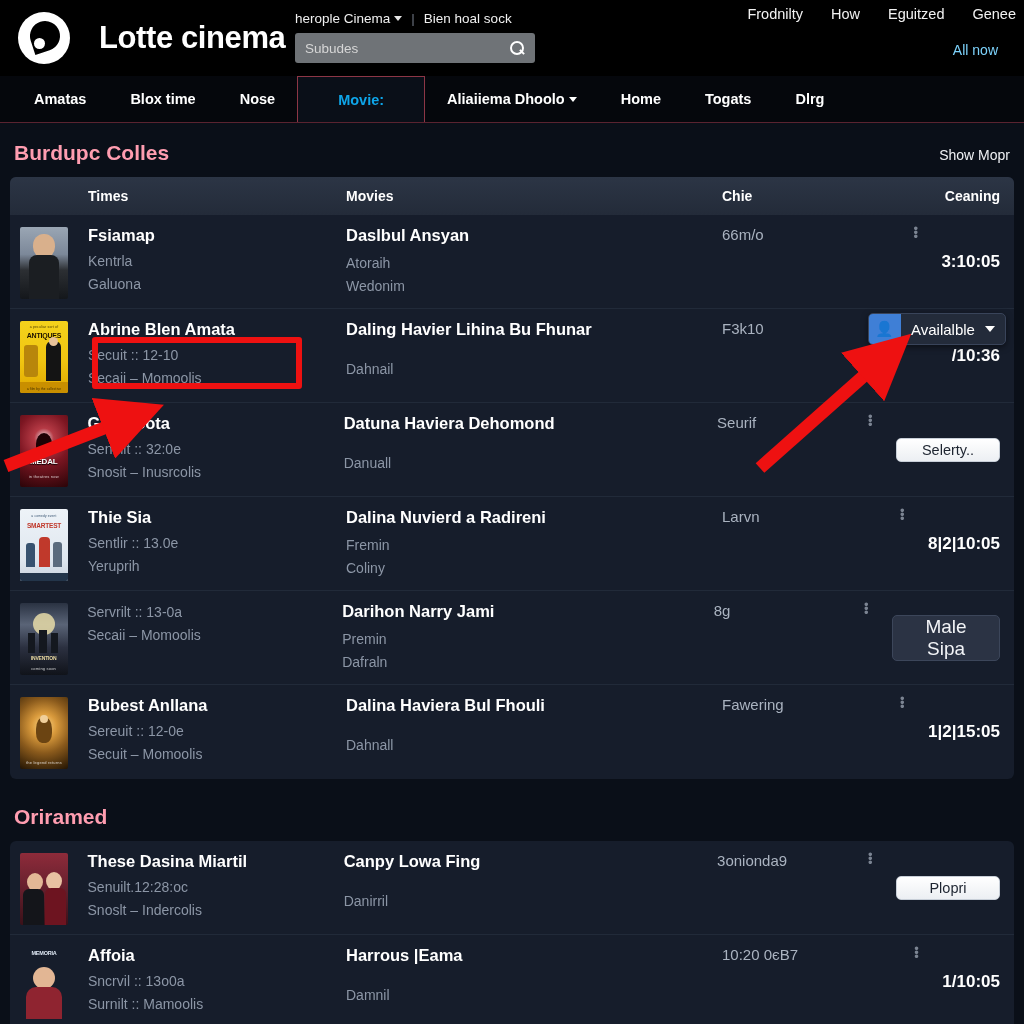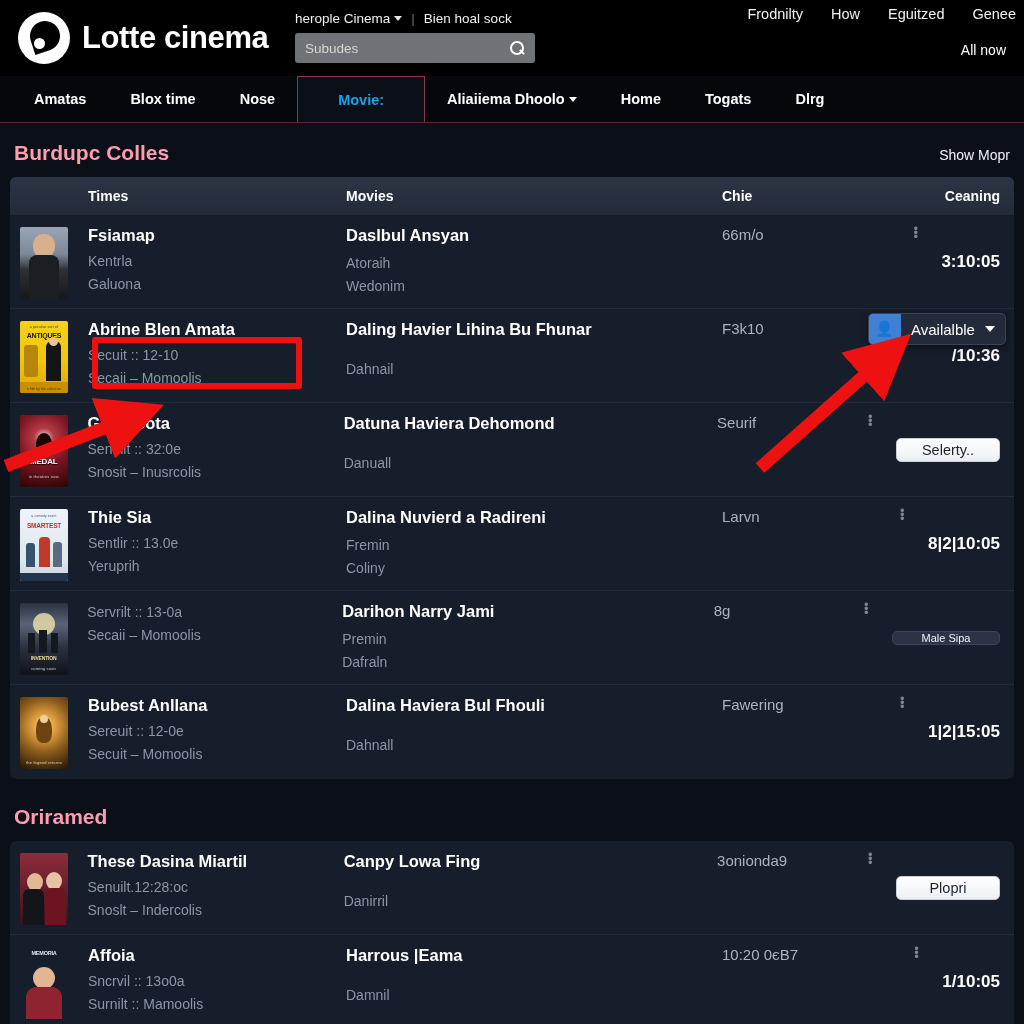--- a/index.html
+++ b/index.html
@@ -26,21 +26,21 @@
     height: 76px;
     background: #000000;
   }
 
   .brand {
     position: absolute;
     left: 18px;
     top: 12px;
     display: flex;
     align-items: center;
-    gap: 12px;
+    gap: 29px;
   }
   .brand-logo {
     width: 52px; height: 52px;
     border-radius: 50%;
     background: #ffffff;
     position: relative;
     overflow: hidden;
   }
   .brand-logo::before {
     content: "";
@@ -144,22 +144,22 @@
     gap: 28px;
     padding: 6px 8px 0 0;
     justify-content: flex-end;
   }
   .hr-row1 span {
     color: #f2f2f2;
     font-size: 14.5px;
     white-space: nowrap;
   }
   .hr-row2 {
-    padding: 20px 18px 0 0;
-    color: #ffffff;
+    padding: 20px 26px 0 0;
+    color: #7dd3fc;
     font-size: 14px;
     white-space: nowrap;
   }
 
   
   .navbar {
     position: relative;
     height: 47px;
     background: #05070c;
     border-bottom: 1px solid #5a2330;
@@ -340,21 +340,21 @@
     min-width: 104px;
     text-align: center;
     cursor: pointer;
     font-family: "Liberation Sans", sans-serif;
   }
   .btn-dark {
     background: #2b3344;
     color: #f2f4f7;
     border: 1px solid #3c465a;
     border-radius: 5px;
-    font-size: 11px;
+    font-size: 19px;
     padding: 0 18px;
     min-width: 108px;
     text-align: center;
     cursor: pointer;
     font-family: "Liberation Sans", sans-serif;
   }
 
   
   .avail-pill {
     position: absolute;

